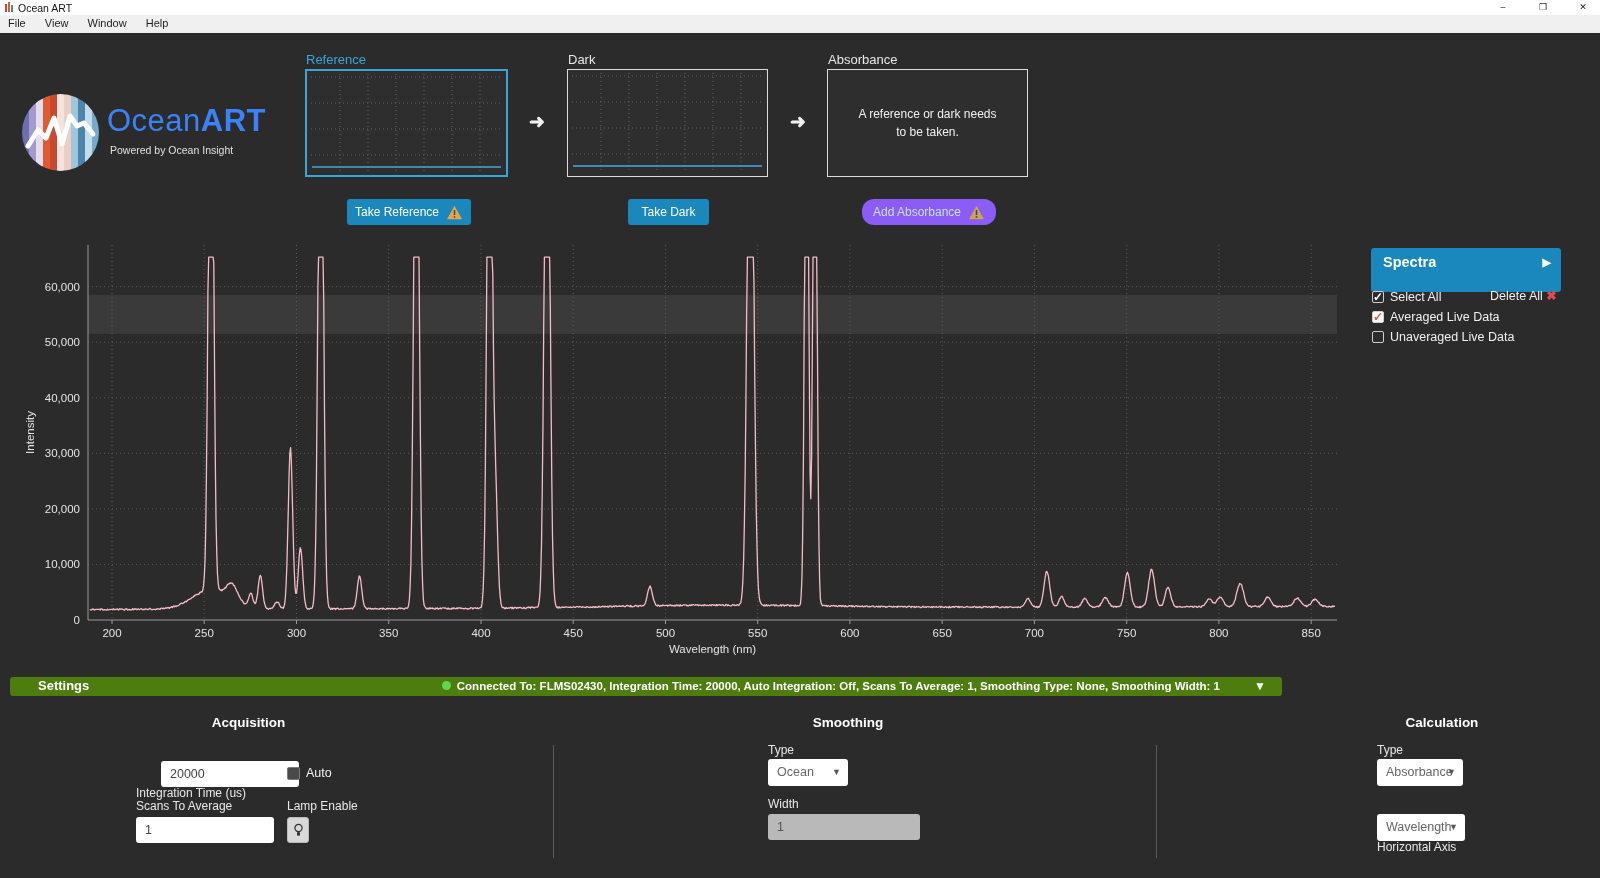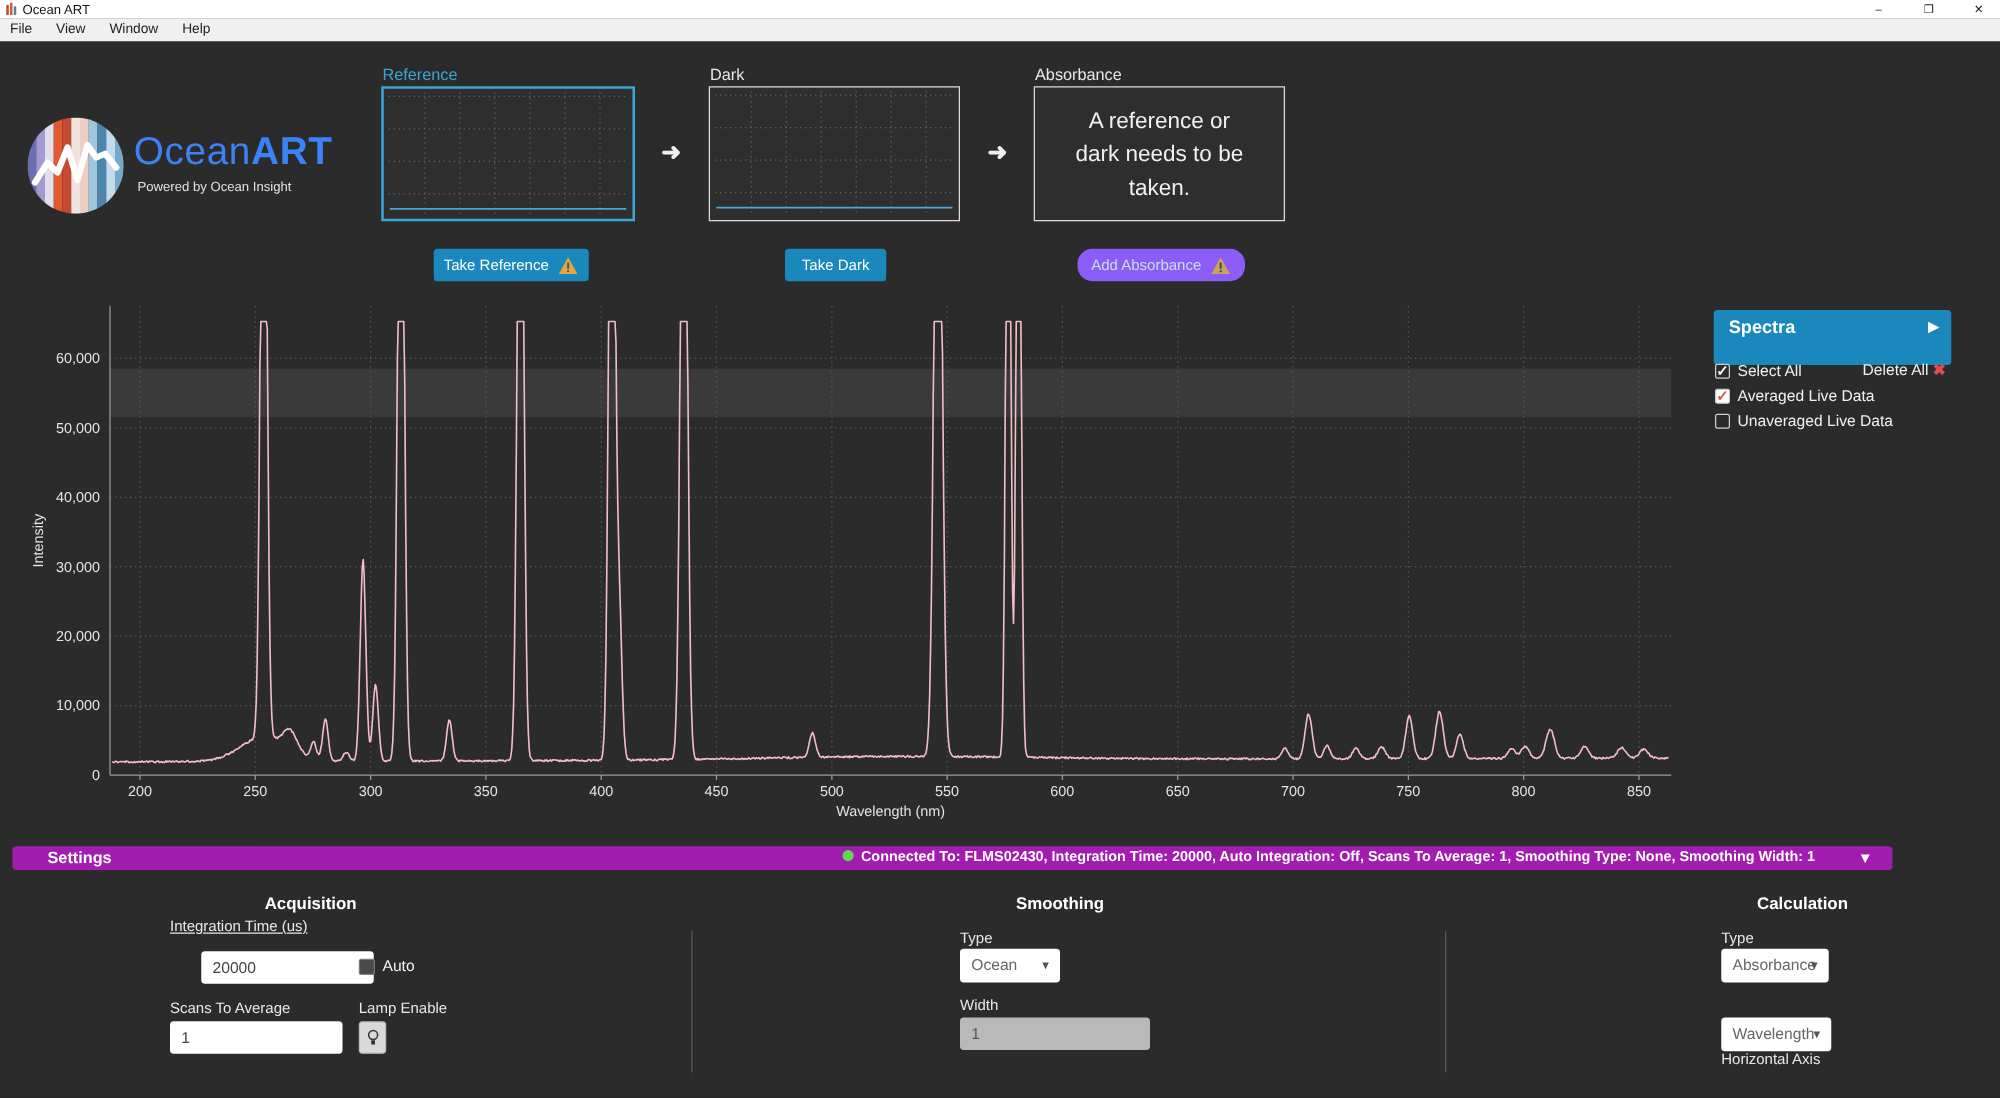--- a/index.html
+++ b/index.html
@@ -20,42 +20,42 @@
   .logo-wave { position:absolute; left:22px; top:94px; width:77px; height:77px; }
   .logo-text { position:absolute; left:107px; top:103px; font-size:31px; color:#3b82f6; letter-spacing:0.5px; }
   .logo-text b { font-weight:bold; }
   .logo-sub { position:absolute; left:110px; top:144px; font-size:10.5px; color:#e0e0e0; }
 
   
   .thumb-label { position:absolute; top:52px; font-size:13px; color:#e8e8e8; }
   .thumb { position:absolute; top:69px; height:108px; background:#2e2e2e; }
   .thumb.sel { border:2px solid #3aa5d9; }
   .thumb.plain { border:1px solid #dcdcdc; }
-  .abs-msg { display:flex; width:100%; height:100%; align-items:center; justify-content:center; text-align:center; color:#f0f0f0; font-size:18px; padding:0 28px; line-height:1.5; }
+  .abs-msg { display:flex; width:100%; height:100%; align-items:center; justify-content:center; text-align:center; color:#f0f0f0; font-size:12px; padding:0 28px; line-height:1.5; }
   .flow-arrow { position:absolute; top:110px; color:#f0f0f0; font-size:19px; font-weight:bold; }
   .wfbtn { position:absolute; top:199px; height:26px; background:#1a87bd; border:none; border-radius:3px; color:#fff; font-size:12px; font-family:"Liberation Sans",sans-serif; display:flex; align-items:center; justify-content:center; gap:7px; cursor:pointer; }
   .wfbtn.dim { background:#8b5cf6; color:#c3e2ef;border-radius:12px; }
   .warn-ic { width:17px; height:15px; }
 
   
   #chart-wrap { position:absolute; left:20px; top:238px; width:1326px; height:418px; }
 
   
   .spectra-btn { position:absolute; left:1371px; top:248px; width:190px; height:44px; background:#1a87bd; border-radius:3px; color:#fff; font-weight:bold; font-size:14.5px; line-height:28px; padding-left:12px; cursor:pointer; }
   .spectra-btn .caret { position:absolute; right:10px; top:0; font-size:11px; }
   .sp-row { position:absolute; left:1372px; width:190px; height:17px; color:#f0f0f0; font-size:12.5px; display:flex; align-items:center; gap:6px; }
   .cb { display:inline-block; width:12px; height:12px; border:1px solid #cfcfcf; border-radius:2px; background:transparent; position:relative; flex:0 0 auto; }
   .cb.checked::after { content:"✓"; position:absolute; left:0px; top:-2px; font-size:12px; font-weight:bold; color:#fff; }
   .cb.checked.red { background:#fff; }
   .cb.checked.red::after { color:#d9534f; }
   .del-all { position:absolute; left:1490px; top:288px; color:#f0f0f0; font-size:12.5px; cursor:pointer; white-space:nowrap; }
   .del-x { color:#e04b4b; font-weight:bold; }
 
   
-  .settings-bar { position:absolute; left:10px; top:677px; width:1504px; height:19px; background:#a21caf; border-radius:3px; color:#fff; }
+  .settings-bar { position:absolute; left:10px; top:677px; width:1272px; height:19px; background:#4d7c0f; border-radius:3px; color:#fff; }
   .settings-bar .sttl { position:absolute; left:28px; top:1px; font-size:13px; font-weight:bold; }
   .settings-bar .status { position:absolute; right:62px; top:3px; font-size:11.5px; font-weight:bold; white-space:nowrap; }
   .dot { display:inline-block; width:9px; height:9px; border-radius:50%; background:#5fd84f; margin-right:6px; }
   .settings-bar .caret { position:absolute; right:16px; top:2px; font-size:12px; }
 
   
   .sec-h { position:absolute; top:715px; font-size:13.5px; font-weight:bold; color:#fff; text-align:center; }
   .fld-lbl { position:absolute; font-size:12px; color:#e8e8e8; }
   .txt-in { position:absolute; height:26px; border:none; border-radius:3px; background:#fff; color:#444; font-size:12.5px; padding:0 9px; font-family:"Liberation Sans",sans-serif; }
   .txt-in:disabled, .txt-in.disabled { background:#b9b9b9; color:#555; }
@@ -255,21 +255,21 @@
     <span>Unaveraged Live Data</span>
   </div>
 
   <div class="settings-bar">
     <span class="sttl">Settings</span>
     <span class="status"><span class="dot"></span><span>Connected To: FLMS02430, Integration Time: 20000,  Auto Integration: Off,  Scans To Average: 1, Smoothing Type: None, Smoothing Width: 1</span></span>
     <span class="caret">▼</span>
   </div>
 
   <div class="sec-h" style="left:136px; width:225px;">Acquisition</div>
-  <div class="fld-lbl" style="left:136px; top:734px;text-decoration:underline;">Integration Time (us)</div>
+  <div class="fld-lbl" style="left:136px; top:786px;">Integration Time (us)</div>
   <input class="txt-in" style="left: 136px; top: 761px; width: 138px; margin-left: 25px;" value="20000">
   <span class="cb2" style="left:287px; top:767px;"></span>
   <span class="inline-lbl" style="left:306px; top:766px;">Auto</span>
   <div class="fld-lbl" style="left:136px; top:799px;">Scans To Average</div>
   <input class="txt-in" style="left: 136px; top: 817px; width: 138px;" value="1">
   <div class="fld-lbl" style="left:287px; top:799px;">Lamp Enable</div>
   <div class="lamp-btn" style="left:287px; top:817px;">
     <svg width="11" height="15" viewBox="0 0 11 15">
         <circle cx="5.5" cy="5" r="3.6" fill="none" stroke="#333" stroke-width="1.2"></circle>
         <rect x="4" y="9.2" width="3" height="3.4" fill="#333"></rect>

